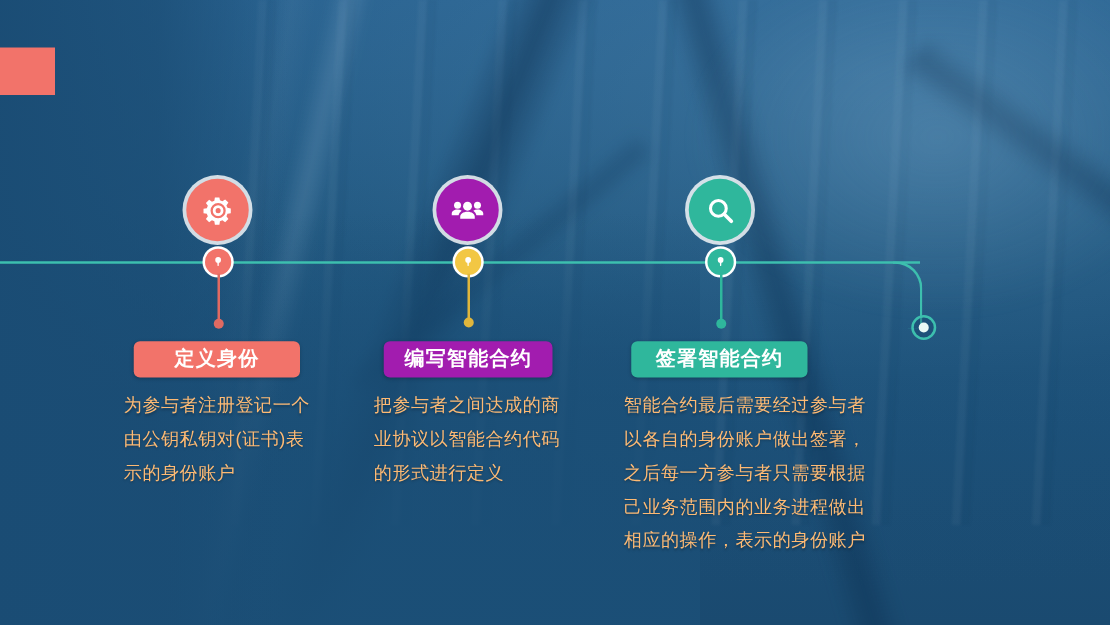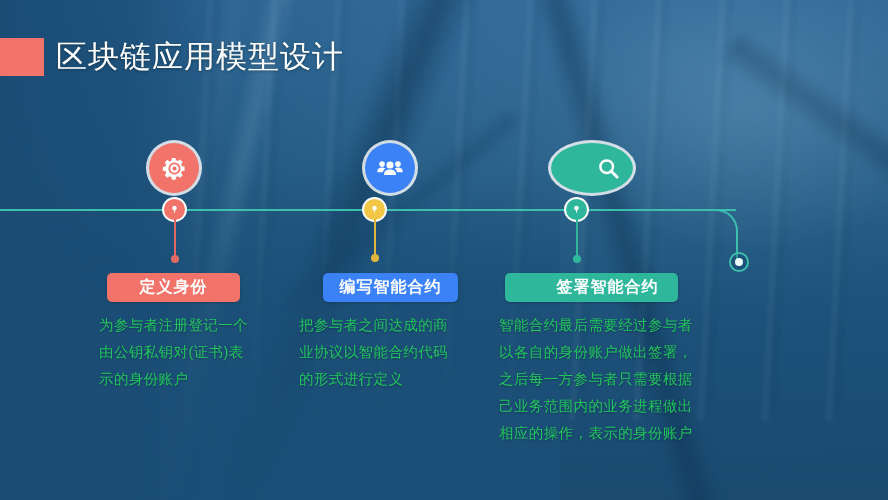--- a/index.html
+++ b/index.html
@@ -132,29 +132,29 @@
   .badge{
     position:absolute;height:29px;border-radius:5px;
     display:flex;align-items:center;justify-content:center;
     font-size:16px;font-weight:bold;color:#ffffff;
     letter-spacing:1px;
     white-space:nowrap;
     box-shadow:0 1px 3px rgba(0,0,0,.22);
   }
   .body-text{
     position:absolute;
-    color:#22c55e;font-size:14.5px;line-height:27px;
+    color:#fdba74;font-size:14.5px;line-height:27px;
     letter-spacing:0.4px;
     text-shadow:0 1px 2px rgba(0,0,0,.30);
   }
 
   
   .c-red{background:#f2736a;}
-  .c-yellow{background:#3b82f6;margin-left:16px;}
-  .c-teal{background:#2fb79c;padding-left:32px;}
+  .c-yellow{background:#a21caf;}
+  .c-teal{background:#2fb79c;}
   .s-red{background:#e06a62;}
   .s-yellow{background:#e0b63c;}
   .s-teal{background:#2fb79c;}
 </style>
 </head>
 <body>
 
 <div id="slide">
 
   <div class="bg-photo"></div>
@@ -162,21 +162,20 @@
   <div class="bg-diag1"></div>
   <div class="bg-diag2"></div>
   <div class="bg-diag3"></div>
   <div class="bg-diag4"></div>
   <div class="bg-diag5"></div>
   <div class="bg-glow"></div>
   <div class="bg-wash"></div>
   <div class="bg-leftwash"></div>
 
   <div class="title-accent"></div>
-  <div class="title-text">区块链应用模型设计</div>
 
   <div class="tl-line"></div>
   <div class="tl-elbow"></div>
   <div class="tl-end">
       <i></i>
     </div>
 
   <div class="step">
     <div class="icon-circle c-red" style="left:149px;">
       <svg width="27" height="27" viewBox="0 0 24 24" aria-hidden="true">

